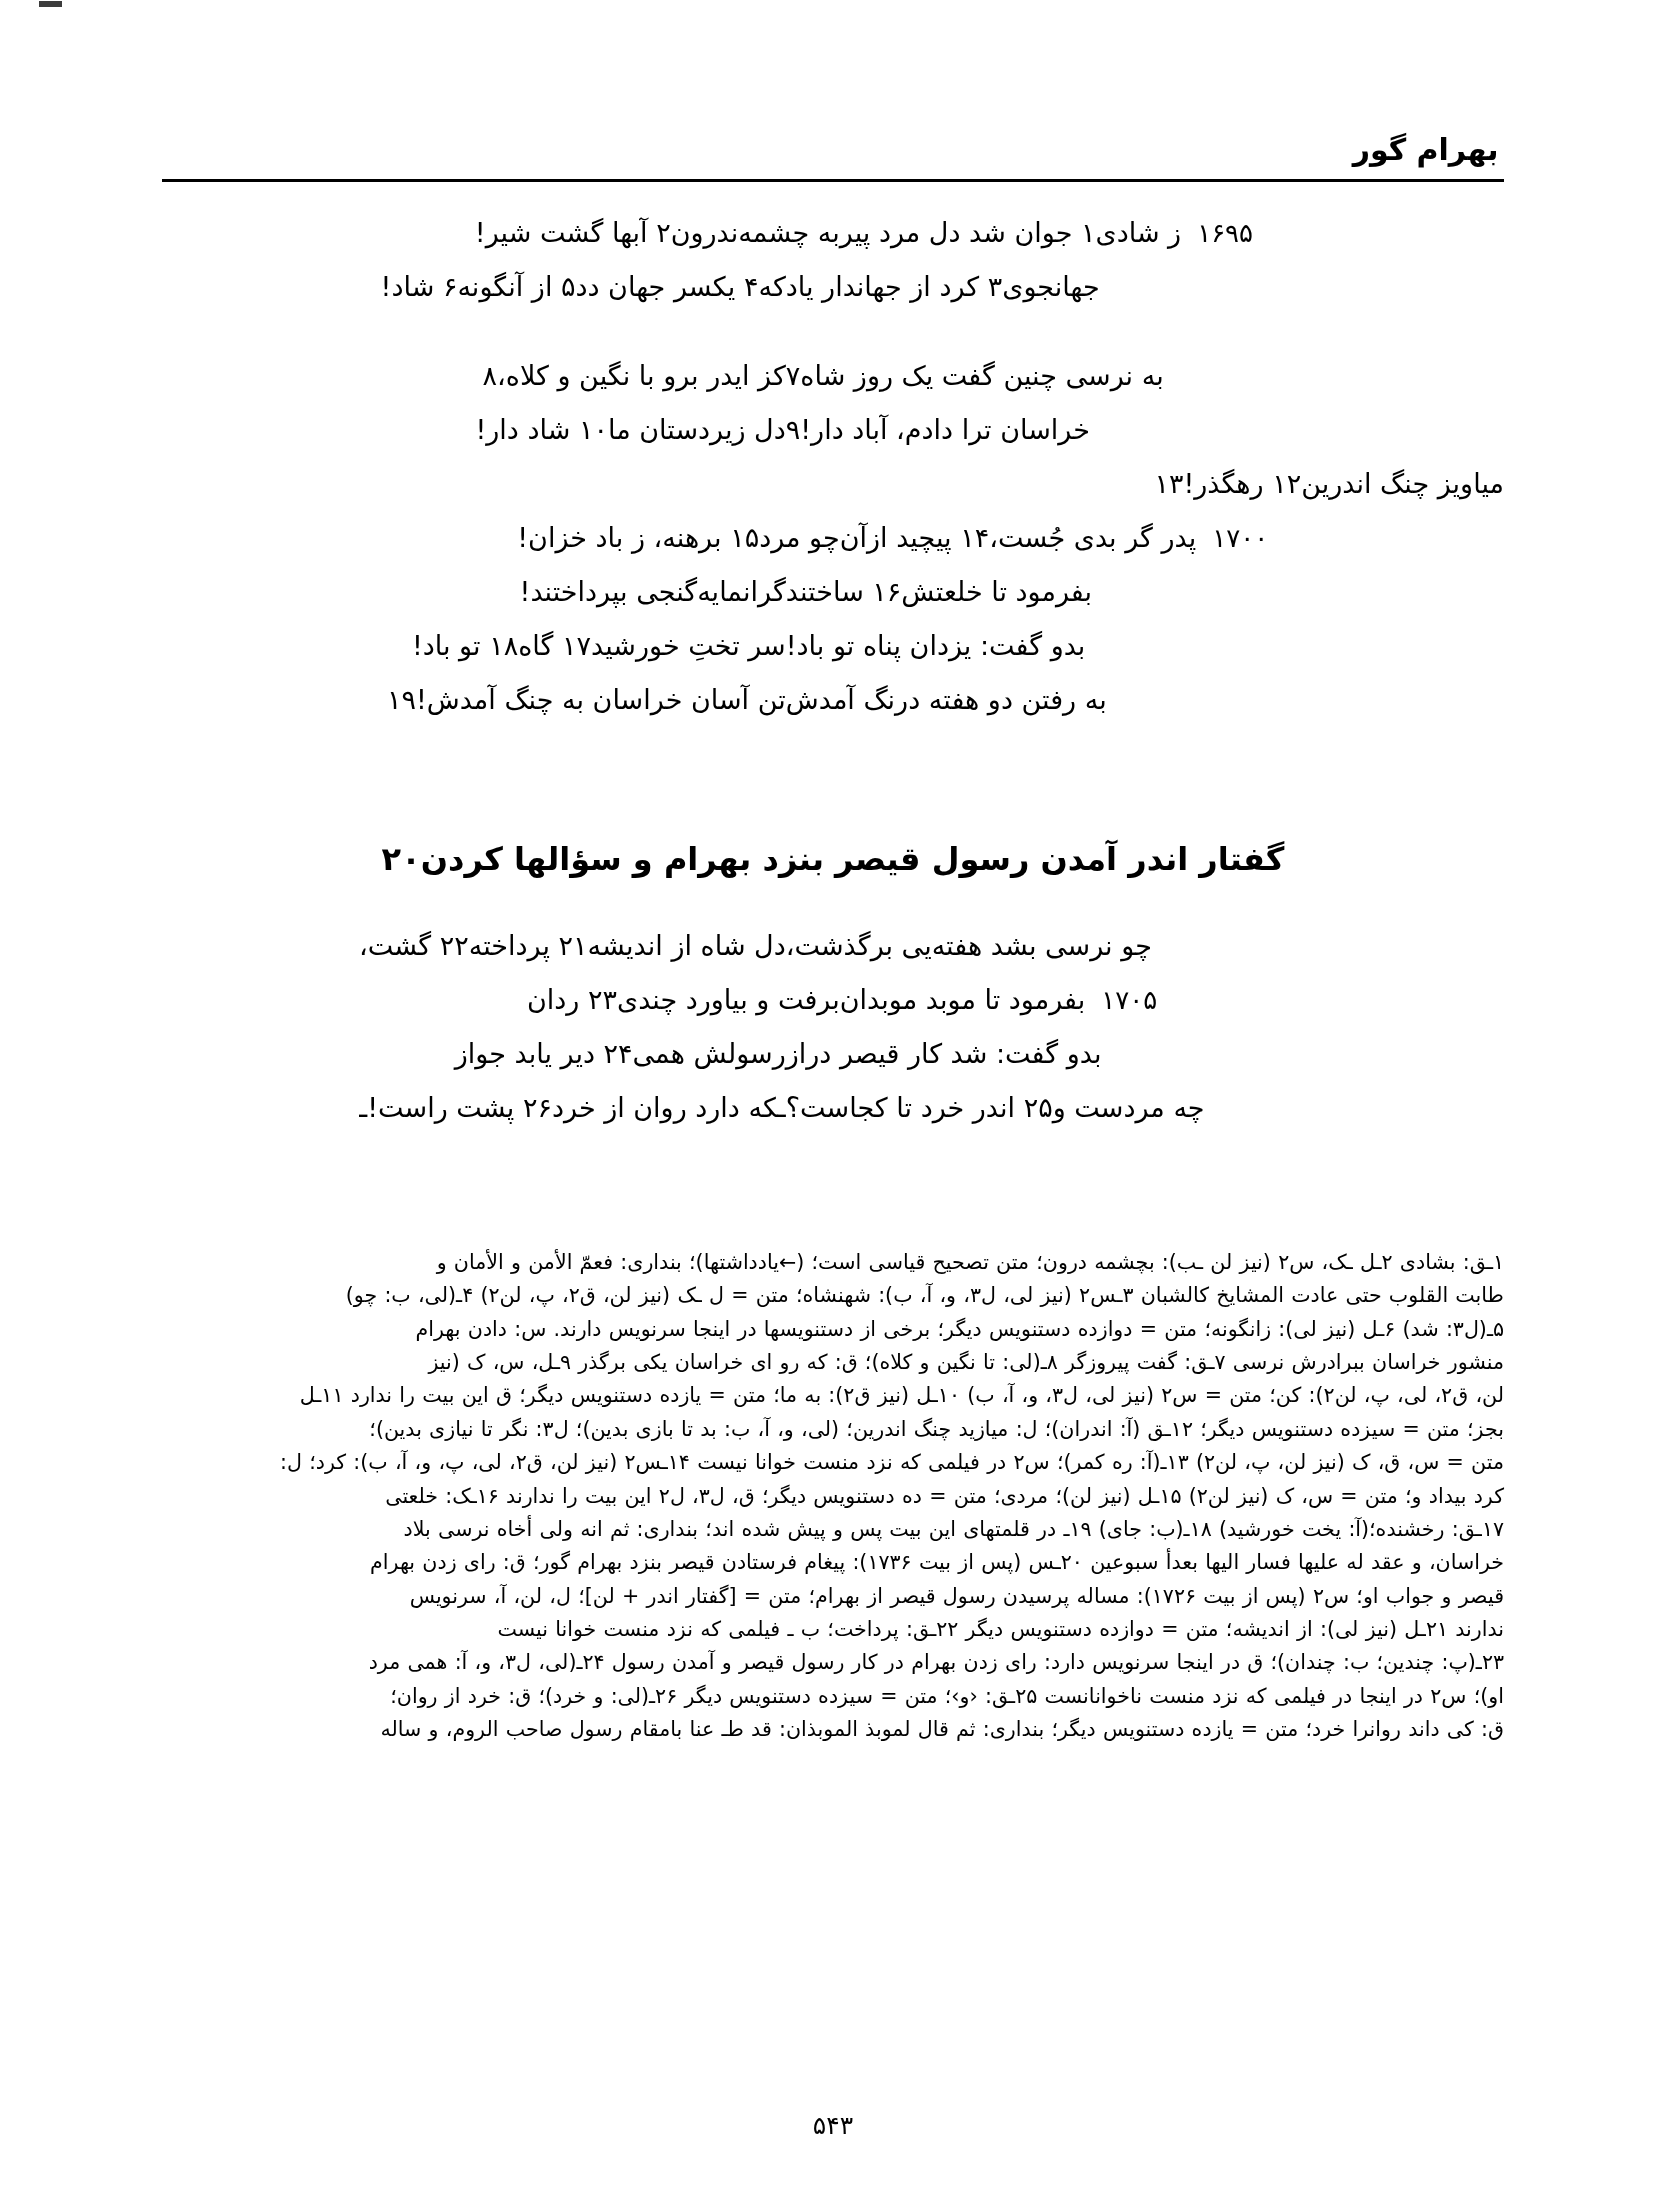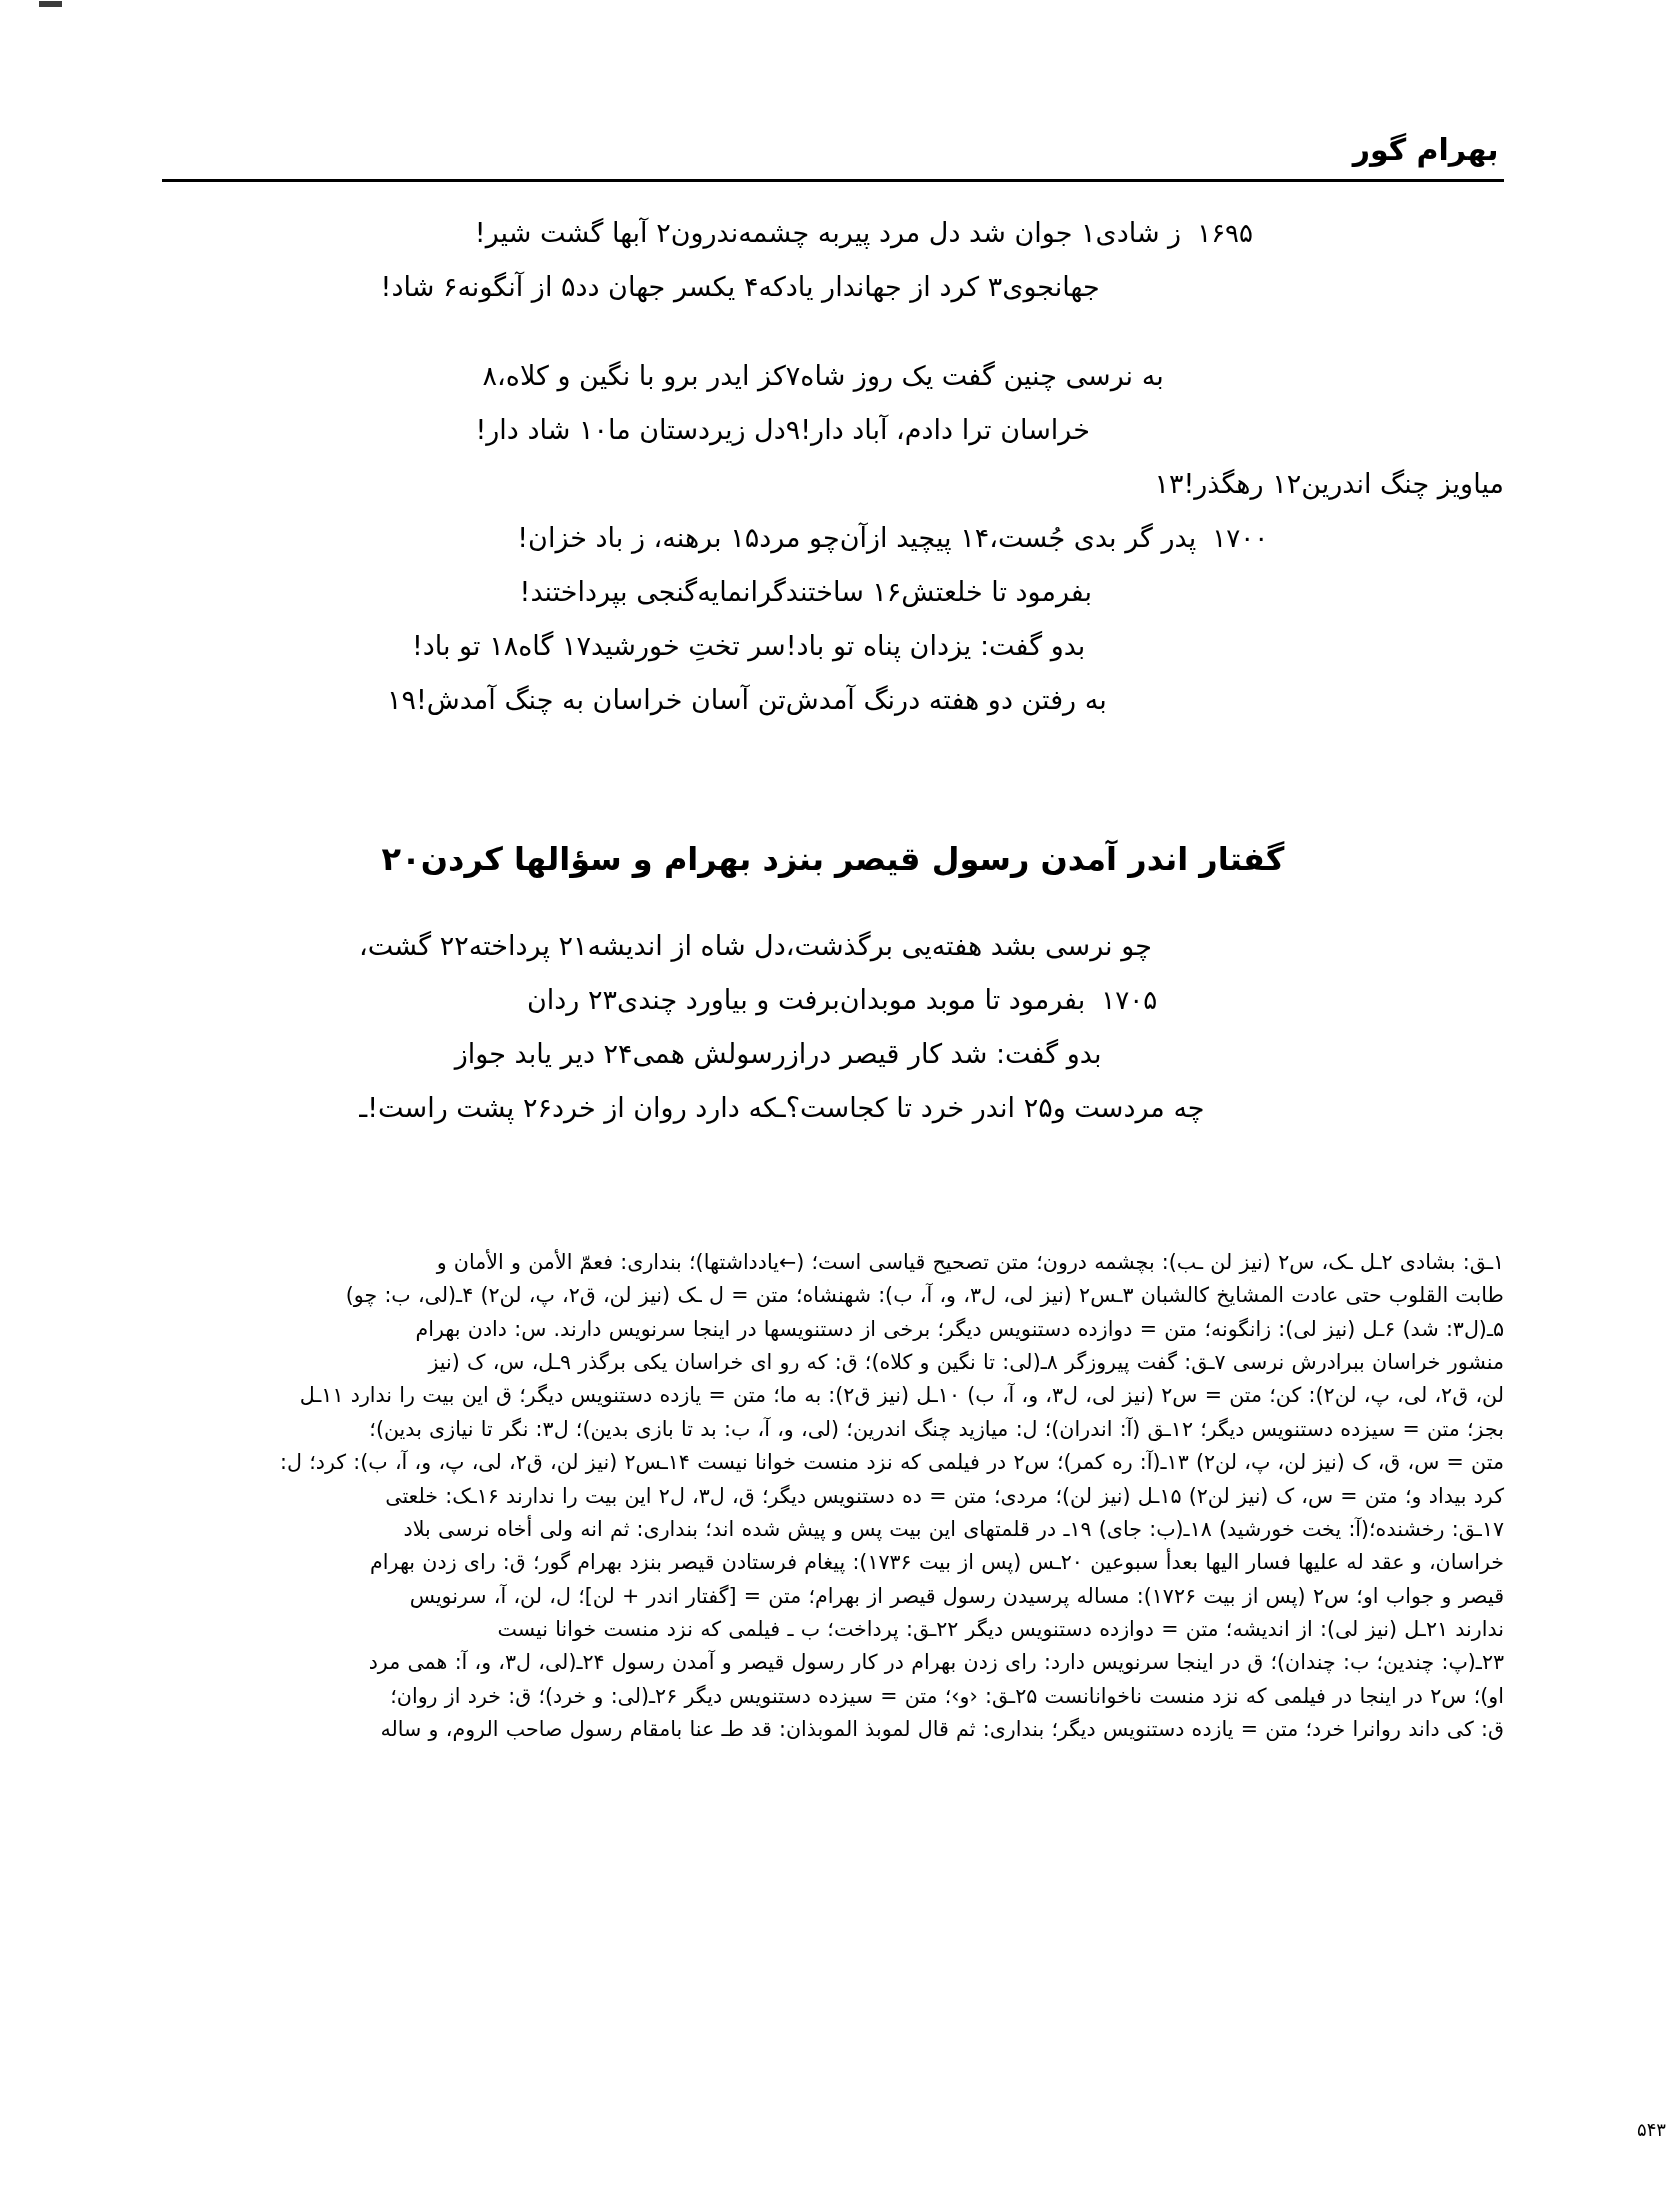--- a/index.html
+++ b/index.html
@@ -134,21 +134,22 @@
     text-align: center;
     margin-top: 2.7px;
   }
 
   
   .page-number {
     position: absolute;
     bottom: 65px;
     right: 0;
     left: 0;
-    font-size: 18px;
+    text-align: center;
+    font-size: 25px;
     letter-spacing: 1.4px;
   }
 </style>
 </head>
 <body>
 
 <div class="page">
 
   <div class="scan-artifact"></div>
 

